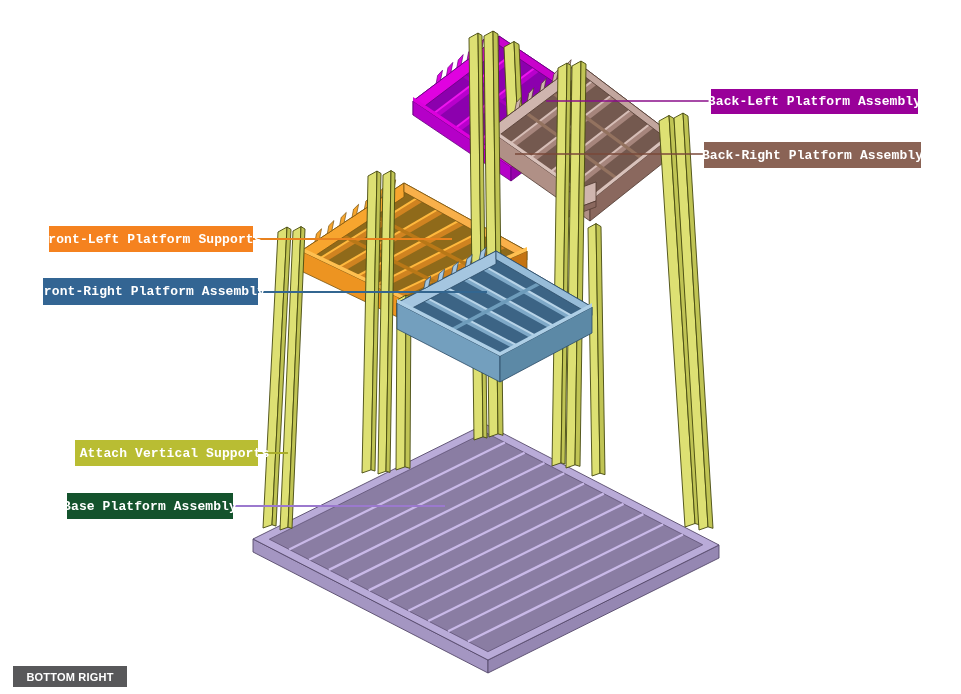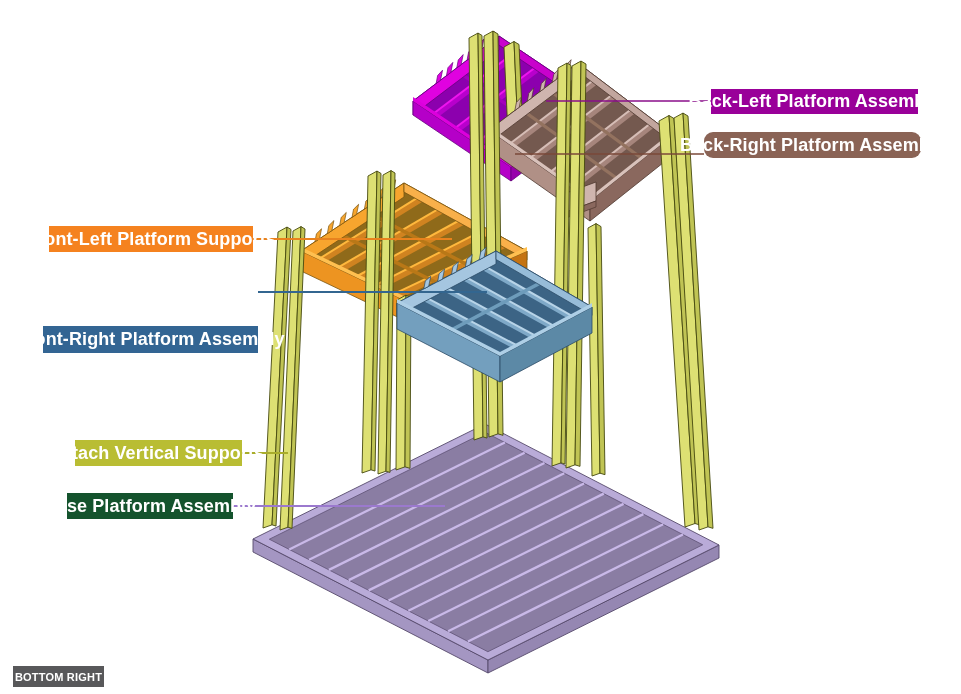--- a/index.html
+++ b/index.html
@@ -1,22 +1,22 @@
 <!DOCTYPE html>
 <html><head>
 <meta charset="utf-8">
 <style>
   html,body{margin:0;padding:0;background:#ffffff;}
   body{width:961px;height:694px;font-family:"Liberation Sans","DejaVu Sans",sans-serif;}
   .canvas{position:relative;width:961px;height:694px;background:#ffffff;overflow:hidden;}
   .scene-svg{position:absolute;left:0;top:0;width:961px;height:694px;}
   .callout{position:absolute;display:flex;align-items:center;justify-content:center;
-           color:#ffffff;font-weight:bold;font-size:18px;white-space:nowrap;
-           letter-spacing:0.1px;}
-  .view-badge{position:absolute;left:13px;top:666px;width:91px;height:21px;
+           color:#ffffff;font-weight:bold;font-size:13px;white-space:nowrap;
+           letter-spacing:0.1px;font-family:Liberation Mono, monospace;}
+  .view-badge{position:absolute;left:13px;top:666px;width:114px;height:21px;
               display:flex;align-items:center;justify-content:center;
               color:#ffffff;font-weight:bold;font-size:11px;letter-spacing:0.2px;}
 </style>
 </head>
 <body>
 
 <div class="canvas">
   <svg class="scene-svg" viewBox="0 0 961 694">
       <g>
         <polygon points="253,539 488,660 488,673 253,552" fill="#A496C2" stroke="#56496B" stroke-width="0.9" stroke-linejoin="round"></polygon>
@@ -173,20 +173,20 @@
         <line x1="546" y1="101" x2="711" y2="101" stroke="#8A0E8A" stroke-width="1.6"></line>
         <line x1="515" y1="154" x2="704" y2="154" stroke="#7A4838" stroke-width="1.6"></line>
         <line x1="253" y1="239" x2="452" y2="239" stroke="#E8821E" stroke-width="2"></line>
         <line x1="258" y1="292" x2="487" y2="292" stroke="#336690" stroke-width="2"></line>
         <line x1="242" y1="453" x2="288" y2="453" stroke="#A9AD2B" stroke-width="2"></line>
         <line x1="233" y1="506" x2="445" y2="506" stroke="#9B79CE" stroke-width="2"></line>
       </g>
     </svg>
   <div id="labels">
       <div class="callout" style="left: 711px; top: 89px; width: 207px; height: 25px; background: rgb(153, 0, 153); color: rgb(255, 255, 255);">Back-Left Platform Assembly</div>
-      <div class="callout" style="left: 704px; top: 132px; width: 217px; height: 26px; background: rgb(138, 99, 85); color: rgb(255, 255, 255); border-radius: 9px;">Back-Right Platform Assembly</div>
+      <div class="callout" style="left: 704px; top: 142px; width: 217px; height: 26px; background: rgb(138, 99, 85); color: rgb(255, 255, 255);">Back-Right Platform Assembly</div>
       <div class="callout" style="left: 49px; top: 226px; width: 204px; height: 26px; background: rgb(245, 130, 31); color: rgb(255, 255, 255);">Front-Left Platform Supports</div>
-      <div class="callout" style="left: 43px; top: 278px; width: 215px; height: 27px; background: rgb(51, 101, 147); color: rgb(255, 255, 255); margin-top: 48px;">Front-Right Platform Assembly</div>
-      <div class="callout" style="left: 75px; top: 440px; width: 167px; height: 26px; background: rgb(185, 189, 51); color: rgb(255, 255, 255);">Attach Vertical Supports</div>
+      <div class="callout" style="left: 43px; top: 278px; width: 215px; height: 27px; background: rgb(51, 101, 147); color: rgb(255, 255, 255);">Front-Right Platform Assembly</div>
+      <div class="callout" style="left: 75px; top: 440px; width: 167px; height: 26px; background: rgb(185, 189, 51); color: rgb(255, 255, 255); padding-left: 16px;">Attach Vertical Supports</div>
       <div class="callout" style="left: 67px; top: 493px; width: 166px; height: 26px; background: #14532d; color: rgb(255, 255, 255);">Base Platform Assembly</div>
     </div>
   <div class="view-badge" style="background: rgb(88, 88, 90); color: rgb(255, 255, 255);">BOTTOM RIGHT</div>
 </div>
 
 </body></html>

